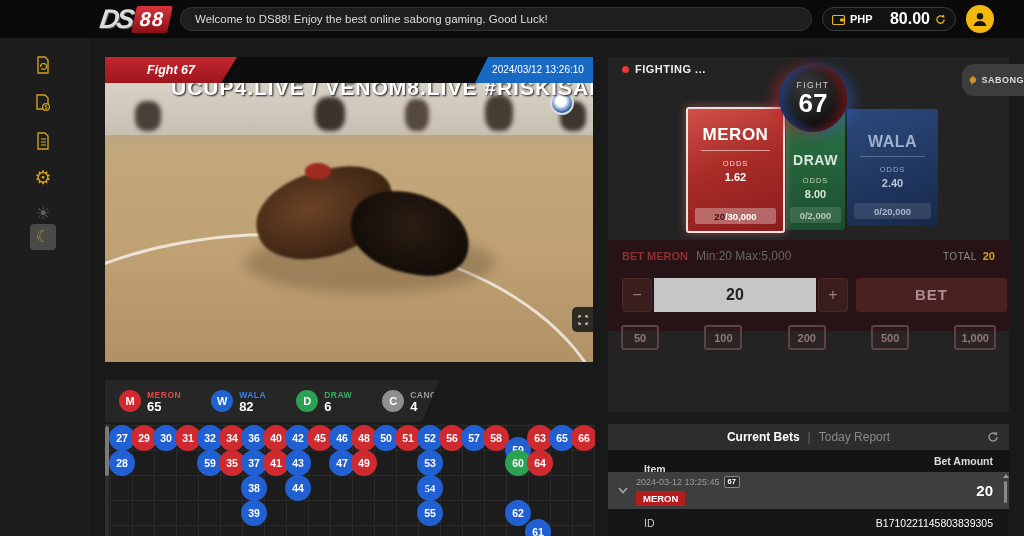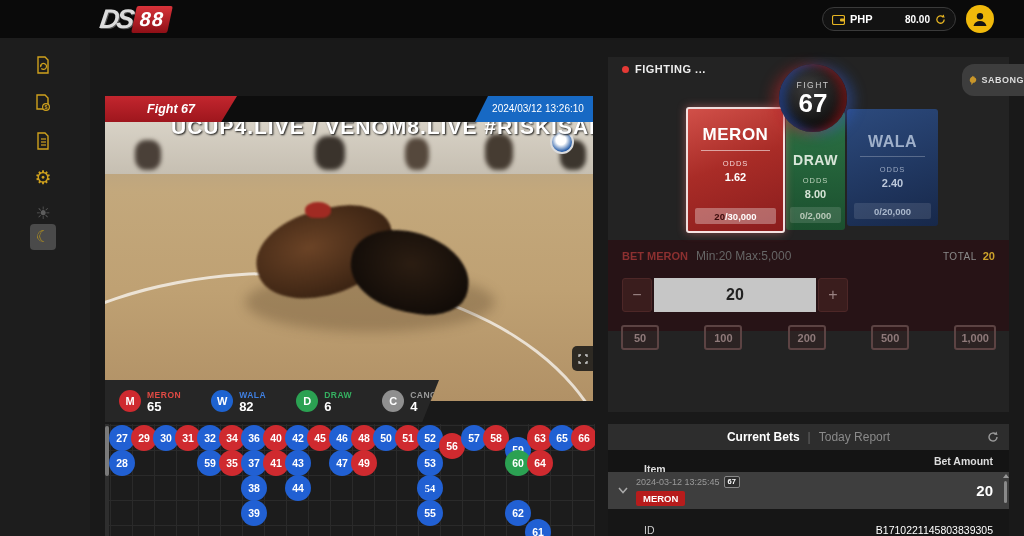--- a/index.html
+++ b/index.html
@@ -13,35 +13,35 @@
   .logo .ds { color:#dcdcdc; font-weight:bold; font-style:italic; font-size:27px; letter-spacing:-3px;
     text-shadow:1px 1px 0 #555; transform:skewX(-8deg); }
   .logo .e88 { margin-left:2px; background:linear-gradient(180deg,#d8333a,#8e0f16); color:#fff;
     font-weight:bold; font-size:20px; padding:2px 6px; transform:skewX(-12deg); border-radius:2px; letter-spacing:1px; }
   .marquee { position:absolute; left:180px; top:7px; width:632px; height:24px; background:#1e1e1e;
     border:1px solid #333; border-radius:12px; color:#ddd; font-size:11.5px; line-height:22px;
     padding-left:14px; white-space:nowrap; overflow:hidden; }
   .wallet { position:absolute; left:822px; top:7px; width:134px; height:24px; border:1px solid #3a3a3a;
     border-radius:12px; display:flex; align-items:center; padding:0 9px; gap:5px; background:#121212; }
   .wallet .cur { color:#fff; font-weight:bold; font-size:11px; }
-  .wallet .bal { margin-left:auto; color:#fff; font-weight:bold; font-size:10px; }
+  .wallet .bal { margin-left:auto; color:#fff; font-weight:bold; font-size:16px; }
   .avatar { position:absolute; left:966px; top:5px; width:28px; height:28px; border-radius:50%;
     background:#f0b90b; display:flex; align-items:center; justify-content:center; cursor:pointer; }
 
   
   .sidebar { position:absolute; left:0; top:38px; width:90px; height:498px; background:#1d1d1d; }
   .side-ic { position:absolute; left:30px; width:26px; height:26px; display:flex; align-items:center;
     justify-content:center; cursor:pointer; }
   .theme-moon { background:#4a4a4a; border-radius:4px; }
   .glyph { font-size:19px; color:#cfa11d; line-height:1; }
   .glyph.dim { color:#5d5d5d; font-size:17px; }
   .glyph.moon { color:#b8951c; font-size:16px; }
 
   
-  .video { position:absolute; left:105px; top:57px; width:488px; height:305px; background:#000;margin-top:39px; }
+  .video { position:absolute; left:105px; top:57px; width:488px; height:305px; background:#000; }
   .vheader { position:relative; width:100%; height:26px; background:#0d0d0d; z-index:4; }
   .fight-badge { position:absolute; left:0; top:0; width:132px; height:26px;
     background:linear-gradient(180deg,#c3262e,#9e161d); clip-path:polygon(0 0,100% 0,88% 100%,0 100%);
     color:#fff; font-weight:bold; font-style:italic; font-size:12.5px; text-align:center; line-height:26px; }
   .time-badge { position:absolute; right:0; top:0; width:118px; height:26px; background:#1769c4;
     clip-path:polygon(13px 0,100% 0,100% 100%,0 100%); color:#fff; font-size:10px; text-align:center;
     line-height:26px; padding-left:8px; }
   .vbody { position:relative; width:100%; height:279px; overflow:hidden;
     background:linear-gradient(180deg,#b0a089 0%,#c3a87c 25%,#bfa173 60%,#b19166 100%); }
   .wall { position:absolute; left:0; top:0; width:100%; height:52px;
@@ -165,34 +165,35 @@
   .cb-meta .time { color:#9a9a9a; font-size:9px; }
   .cb-meta .fno { background:#2e2e2e; border:1px solid #8a8a8a; border-radius:2px; color:#fff; font-size:7.5px;
     font-weight:bold; padding:0 3px; line-height:10px; }
   .cb-meta .side { display:inline-block; background:#b71c1c; color:#fff; font-weight:bold; font-size:9.5px;
     padding:2px 7px; border-radius:2px; margin-top:2px; }
   .cb-row .amt { margin-left:auto; color:#fff; font-weight:bold; font-size:15px; }
   .cb-scroll { position:absolute; right:2px; top:2px; width:3px; height:33px; }
   .cb-scroll .tri { width:0; height:0; border-left:3px solid transparent; border-right:3px solid transparent;
     border-bottom:4px solid #999; margin-left:-1px; }
   .cb-scroll .thumb { width:3px; height:22px; background:#8a8a8a; border-radius:2px; margin-top:3px; cursor:pointer; }
-  .cb-id { height:27px; background:#161616; display:flex; align-items:flex-end; padding:0 16px 0 36px; }
+  .cb-id { height:27px; background:#161616; display:flex; align-items:flex-start; padding:8px 16px 0 36px; }
   .cb-id .k { color:#ccc; font-size:10.5px; }
   .cb-id .v { margin-left:auto; color:#fff; font-size:10.5px; }
 </style>
 </head>
 <body>
 
 <div class="root">
 
   <div class="topbar">
     <div class="logo">
       <span class="ds">DS</span>
       <span class="e88">88</span>
     </div>
+    <div class="marquee">Welcome to DS88!  Enjoy the best online sabong gaming. Good Luck!</div>
     <div class="wallet">
       <svg width="13" height="11" viewBox="0 0 13 11">
         <rect x="0.5" y="1.5" width="12" height="9" rx="1.5" fill="none" stroke="#e6b422" stroke-width="1.2"></rect>
         <rect x="8" y="4.5" width="4.5" height="3" rx="1" fill="#e6b422"></rect>
       </svg>
       <span class="cur">PHP</span>
       <span class="bal">80.00</span>
       <svg width="11" height="11" viewBox="0 0 12 12">
         <path d="M10 6a4 4 0 1 1-1.2-2.8" fill="none" stroke="#e6b422" stroke-width="1.4"></path>
         <polygon points="9.5,0.5 10.5,4 7,3.4" fill="#e6b422"></polygon>
@@ -325,21 +326,21 @@
       <div class="dot W" style="left: 224px; top: 1px;">46</div>
       <div class="dot W" style="left: 224px; top: 26px;">47</div>
       <div class="dot M" style="left: 246px; top: 1px;">48</div>
       <div class="dot M" style="left: 246px; top: 26px;">49</div>
       <div class="dot W" style="left: 268px; top: 1px;">50</div>
       <div class="dot M" style="left: 290px; top: 1px;">51</div>
       <div class="dot W" style="left: 312px; top: 1px;">52</div>
       <div class="dot W" style="left: 312px; top: 26px;">53</div>
       <div class="dot W" style="left: 312px; top: 51px; font-family: Liberation Serif, serif;">54</div>
       <div class="dot W" style="left: 312px; top: 76px;">55</div>
-      <div class="dot M" style="left: 334px; top: 9px;">56</div>
+      <div class="dot M" style="left: 334px; top: 1px;">56</div>
       <div class="dot W" style="left: 356px; top: 1px;">57</div>
       <div class="dot M" style="left: 378px; top: 1px;">58</div>
       <div class="dot W" style="left: 400px; top: 13px;">59</div>
       <div class="dot D" style="left: 400px; top: 26px;">60</div>
       <div class="dot W" style="left: 420px; top: 51px; margin-top: 44px;">61</div>
       <div class="dot W" style="left: 400px; top: 76px;">62</div>
       <div class="dot M" style="left: 422px; top: 1px;">63</div>
       <div class="dot M" style="left: 422px; top: 26px;">64</div>
       <div class="dot W" style="left: 444px; top: 1px;">65</div>
       <div class="dot M" style="left: 466px; top: 1px;">66</div>
@@ -389,20 +390,21 @@
       <span class="blabel">BET MERON</span>
       <span class="limits">Min:20  Max:5,000</span>
       <span class="total-lab">TOTAL</span>
       <span class="total-val">20</span>
     </div>
     <div class="steprow">
       <div class="stepbtn">−</div>
       <div class="stepval">20</div>
       <div class="stepbtn">+</div>
     </div>
+    <div class="betbtn">BET</div>
     <div class="chips">
       <div class="chip">50</div>
       <div class="chip">100</div>
       <div class="chip">200</div>
       <div class="chip">500</div>
       <div class="chip">1,000</div>
     </div>
   </div>
 
   <div class="cbets">

